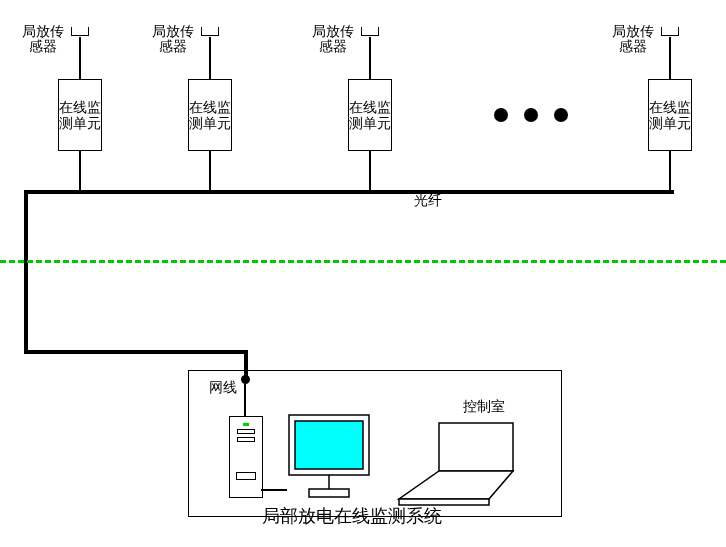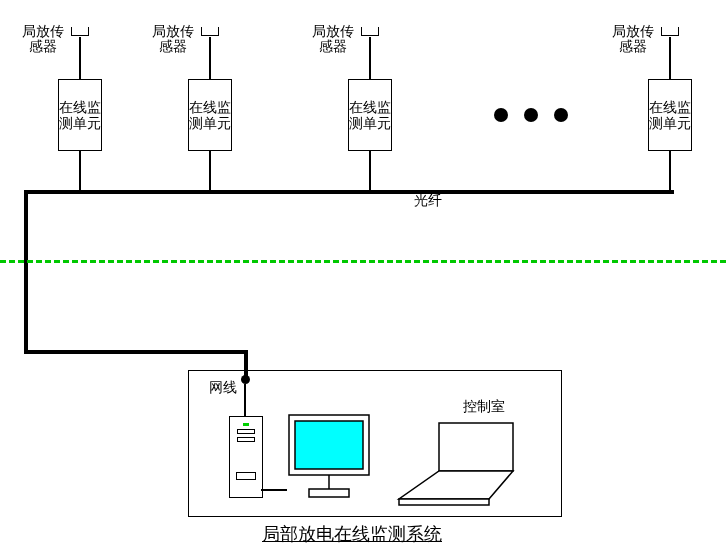--- a/index.html
+++ b/index.html
@@ -92,15 +92,15 @@
       <polygon points="50,4 124,4 124,52 50,52" fill="#fff" stroke="#000" stroke-width="1.5"></polygon>
       <polygon points="50,52 124,52 100,80 10,80" fill="#fff" stroke="#000" stroke-width="1.5"></polygon>
       <polygon points="10,80 100,80 100,86 10,86" fill="#fff" stroke="#000" stroke-width="1.5"></polygon>
     </svg>
 
     <div class="abs" style="left:55px;top:-20px;width:3px;height:24px;background:#000;"></div>
     <div class="abs" style="left:52px;top:4px;width:9px;height:9px;border-radius:50%;background:#000;"></div>
     <div class="abs" style="left:55px;top:13px;width:1.5px;height:32px;background:#000;"></div>
   </div>
 
-  <div class="title" style="left:262px;top:522px;text-decoration:underline;">局部放电在线监测系统</div>
+  <div class="title" style="left:262px;top:504px;">局部放电在线监测系统</div>
 
 </div>
 
 </body></html>

